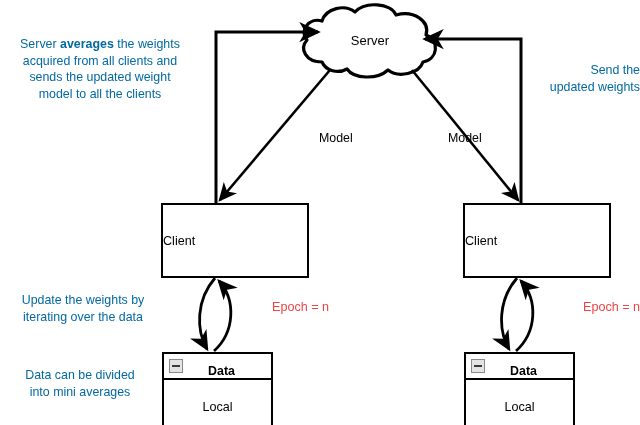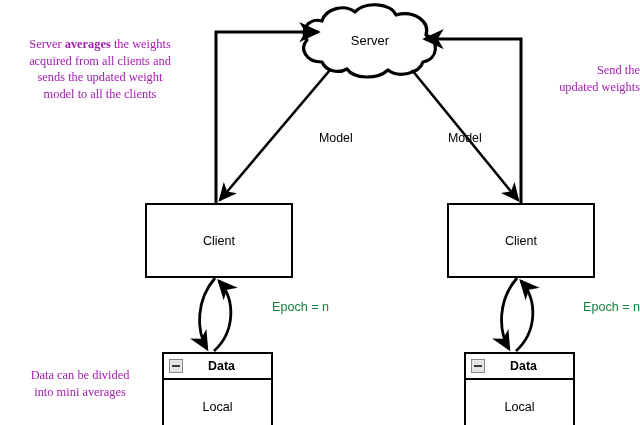--- a/index.html
+++ b/index.html
@@ -22,34 +22,33 @@
     position: absolute;
     left: 0;
     top: 0;
     width: 640px;
     height: 425px;
   }
 
   
   .note {
     position: absolute;
-    color: #a21caf;
+    color: #0369a1;
     font-size: 12.4px;
     line-height: 16.6px;
     white-space: pre-line;
-    font-family: Liberation Serif, serif;
   }
   .note-left-top   { left: 2px;  top: 36px;  width: 196px; text-align: center; }
   .note-right-top  { left: 518px; top: 62px; width: 122px; text-align: right; }
   .note-update     { left: 2px;  top: 292px; width: 162px; text-align: center; }
   .note-batches    { left: 2px;  top: 367px; width: 156px; text-align: center; }
 
   .epoch-label {
     position: absolute;
-    color: #15803d;
+    color: #ef4444;
     font-size: 12.6px;
     white-space: nowrap;
   }
   .epoch-left  { left: 272px; top: 300px; }
   .epoch-right { left: 583px; top: 300px; }
 
   .edge-label {
     position: absolute;
     color: #000000;
     font-size: 12.4px;
@@ -71,44 +70,45 @@
   }
 
   
   .client-box {
     position: absolute;
     border: 2.6px solid #000000;
     background: #ffffff;
     box-sizing: border-box;
     display: flex;
     align-items: center;
-    justify-content: center;
+    justify-content: flex-start;
     font-size: 12.6px;
     color: #000000;
+    margin-left: 16px;
   }
   .client-left  { left: 145px; top: 203px; width: 148px; height: 75px; }
   .client-right { left: 447px; top: 203px; width: 148px; height: 75px; }
 
   
   .data-box {
     position: absolute;
     border: 2.4px solid #000000;
     background: #ffffff;
     box-sizing: border-box;
     width: 111px;
   }
   .data-left  { left: 162px; top: 352px; height: 84px; }
   .data-right { left: 464px; top: 352px; height: 84px; }
 
   .data-header {
     position: relative;
     height: 26px;
     border-bottom: 2.4px solid #000000;
     display: flex;
-    align-items: center;
+    align-items: flex-end;
     justify-content: center;
     box-sizing: border-box;
   }
   .data-title {
     font-size: 12.4px;
     font-weight: bold;
     color: #000000;
     margin-left: 8px;
   }
   .collapse-toggle {
@@ -194,20 +194,22 @@
   <div class="cloud-label">Server</div>
 
   <div class="note note-left-top"><span>Server <b>averages</b> the weights
 acquired from all clients and
 sends the updated weight
 model to all  the clients</span></div>
 
   <div class="note note-right-top">Send the
 updated weights</div>
 
+  <div class="note note-update">Update the weights by
+iterating over the data</div>
 
   <div class="note note-batches">Data can be divided
 into mini averages</div>
 
   <div class="edge-label model-left">Model</div>
   <div class="edge-label model-right">Model</div>
   <div class="epoch-label epoch-left">Epoch = n</div>
   <div class="epoch-label epoch-right">Epoch = n</div>
 
   <div class="client-box client-left">

